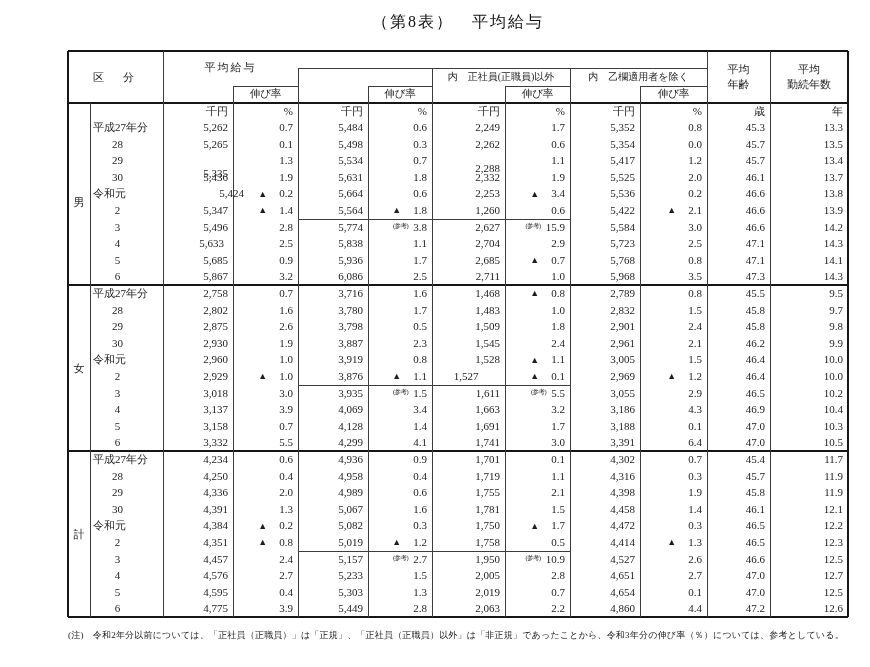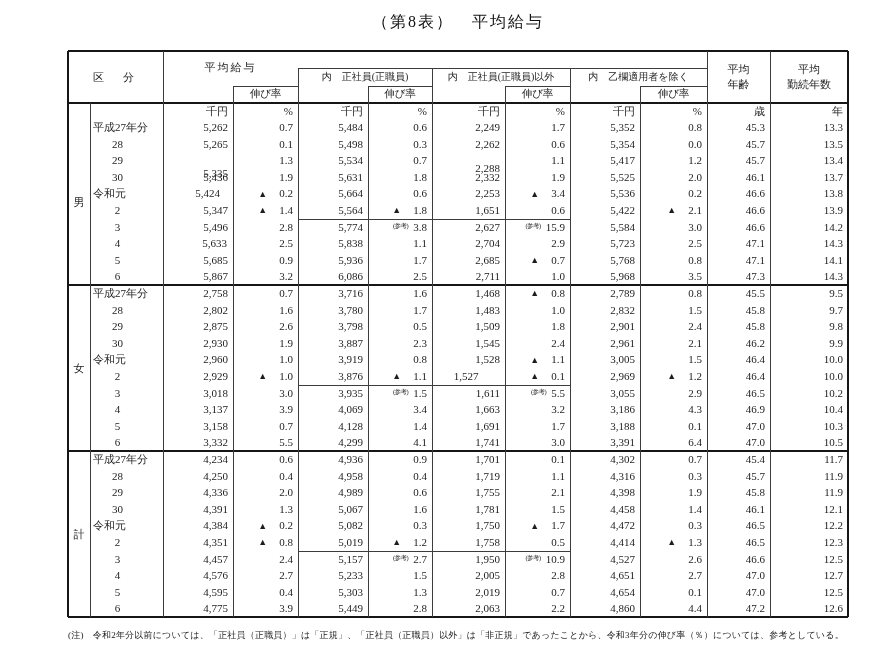--- a/index.html
+++ b/index.html
@@ -39,21 +39,20 @@
 </head>
 <body>
 
 <div class="page">
   <div class="title">（第8表）　平均給与</div>
 
   <div class="tbl">
 
     <div class="cell kubun">区　分</div>
     <div class="cell g0">平均給与</div>
-    <div class="cell gsub g1">内　正社員(正職員)</div>
     <div class="cell gsub g3">内　乙欄適用者を除く</div>
     <div class="cell gsub g2">内　正社員(正職員)以外</div>
     <div class="cell rate r0">伸び率</div>
     <div class="cell rate r1">伸び率</div>
     <div class="cell rate r2">伸び率</div>
     <div class="cell rate r3">伸び率</div>
     <div class="cell agecol">
       <span>平均</span>
       <span>年齢</span>
     </div>
@@ -218,21 +217,21 @@
         <div class="cell num" style="left: 572px; top: 117.8px; width: 67px; height: 16.6px;">
           <span>2.0</span>
         </div>
         <div class="cell num" style="left: 639px; top: 117.8px; width: 63px; height: 16.6px;">
           <span>46.1</span>
         </div>
         <div class="cell num" style="left: 702px; top: 117.8px; width: 78px; height: 16.6px;">
           <span>13.7</span>
         </div>
         <div class="cell year era" style="left: 22px; top: 134.4px; width: 73px; height: 16.6px;">令和元</div>
-        <div class="cell num" style="left: 87px; top: 134.4px; width: 70px; height: 16.6px;">
+        <div class="cell num" style="left: 111px; top: 134.4px; width: 70px; height: 16.6px;">
           <span>5,424</span>
         </div>
         <div class="cell num" style="left: 165px; top: 134.4px; width: 65px; height: 16.6px;">
           <span class="mk">▲</span>
           <span>0.2</span>
         </div>
         <div class="cell num" style="left: 230px; top: 134.4px; width: 70px; height: 16.6px;">
           <span>5,664</span>
         </div>
         <div class="cell num" style="left: 300px; top: 134.4px; width: 64px; height: 16.6px;">
@@ -266,21 +265,21 @@
           <span>1.4</span>
         </div>
         <div class="cell num" style="left: 230px; top: 151px; width: 70px; height: 16.6px;">
           <span>5,564</span>
         </div>
         <div class="cell num" style="left: 300px; top: 151px; width: 64px; height: 16.6px;">
           <span class="mk">▲</span>
           <span>1.8</span>
         </div>
         <div class="cell num" style="left: 364px; top: 151px; width: 73px; height: 16.6px;">
-          <span>1,651</span>
+          <span>1,260</span>
         </div>
         <div class="cell num" style="left: 437px; top: 151px; width: 65px; height: 16.6px;">
           <span>0.6</span>
         </div>
         <div class="cell num" style="left: 502px; top: 151px; width: 70px; height: 16.6px;">
           <span>5,422</span>
         </div>
         <div class="cell num" style="left: 572px; top: 151px; width: 67px; height: 16.6px;">
           <span class="mk">▲</span>
           <span>2.1</span>
@@ -318,21 +317,21 @@
         <div class="cell num" style="left: 572px; top: 167.6px; width: 67px; height: 16.6px;">
           <span>3.0</span>
         </div>
         <div class="cell num" style="left: 639px; top: 167.6px; width: 63px; height: 16.6px;">
           <span>46.6</span>
         </div>
         <div class="cell num" style="left: 702px; top: 167.6px; width: 78px; height: 16.6px;">
           <span>14.2</span>
         </div>
         <div class="cell year" style="left: 22px; top: 184.2px; width: 73px; height: 16.6px;">4</div>
-        <div class="cell num" style="left: 94px; top: 184.2px; width: 70px; height: 16.6px;">
+        <div class="cell num" style="left: 111px; top: 184.2px; width: 70px; height: 16.6px; justify-content: center;">
           <span>5,633</span>
         </div>
         <div class="cell num" style="left: 165px; top: 184.2px; width: 65px; height: 16.6px;">
           <span>2.5</span>
         </div>
         <div class="cell num" style="left: 230px; top: 184.2px; width: 70px; height: 16.6px;">
           <span>5,838</span>
         </div>
         <div class="cell num" style="left: 300px; top: 184.2px; width: 64px; height: 16.6px;">
           <span>1.1</span>

